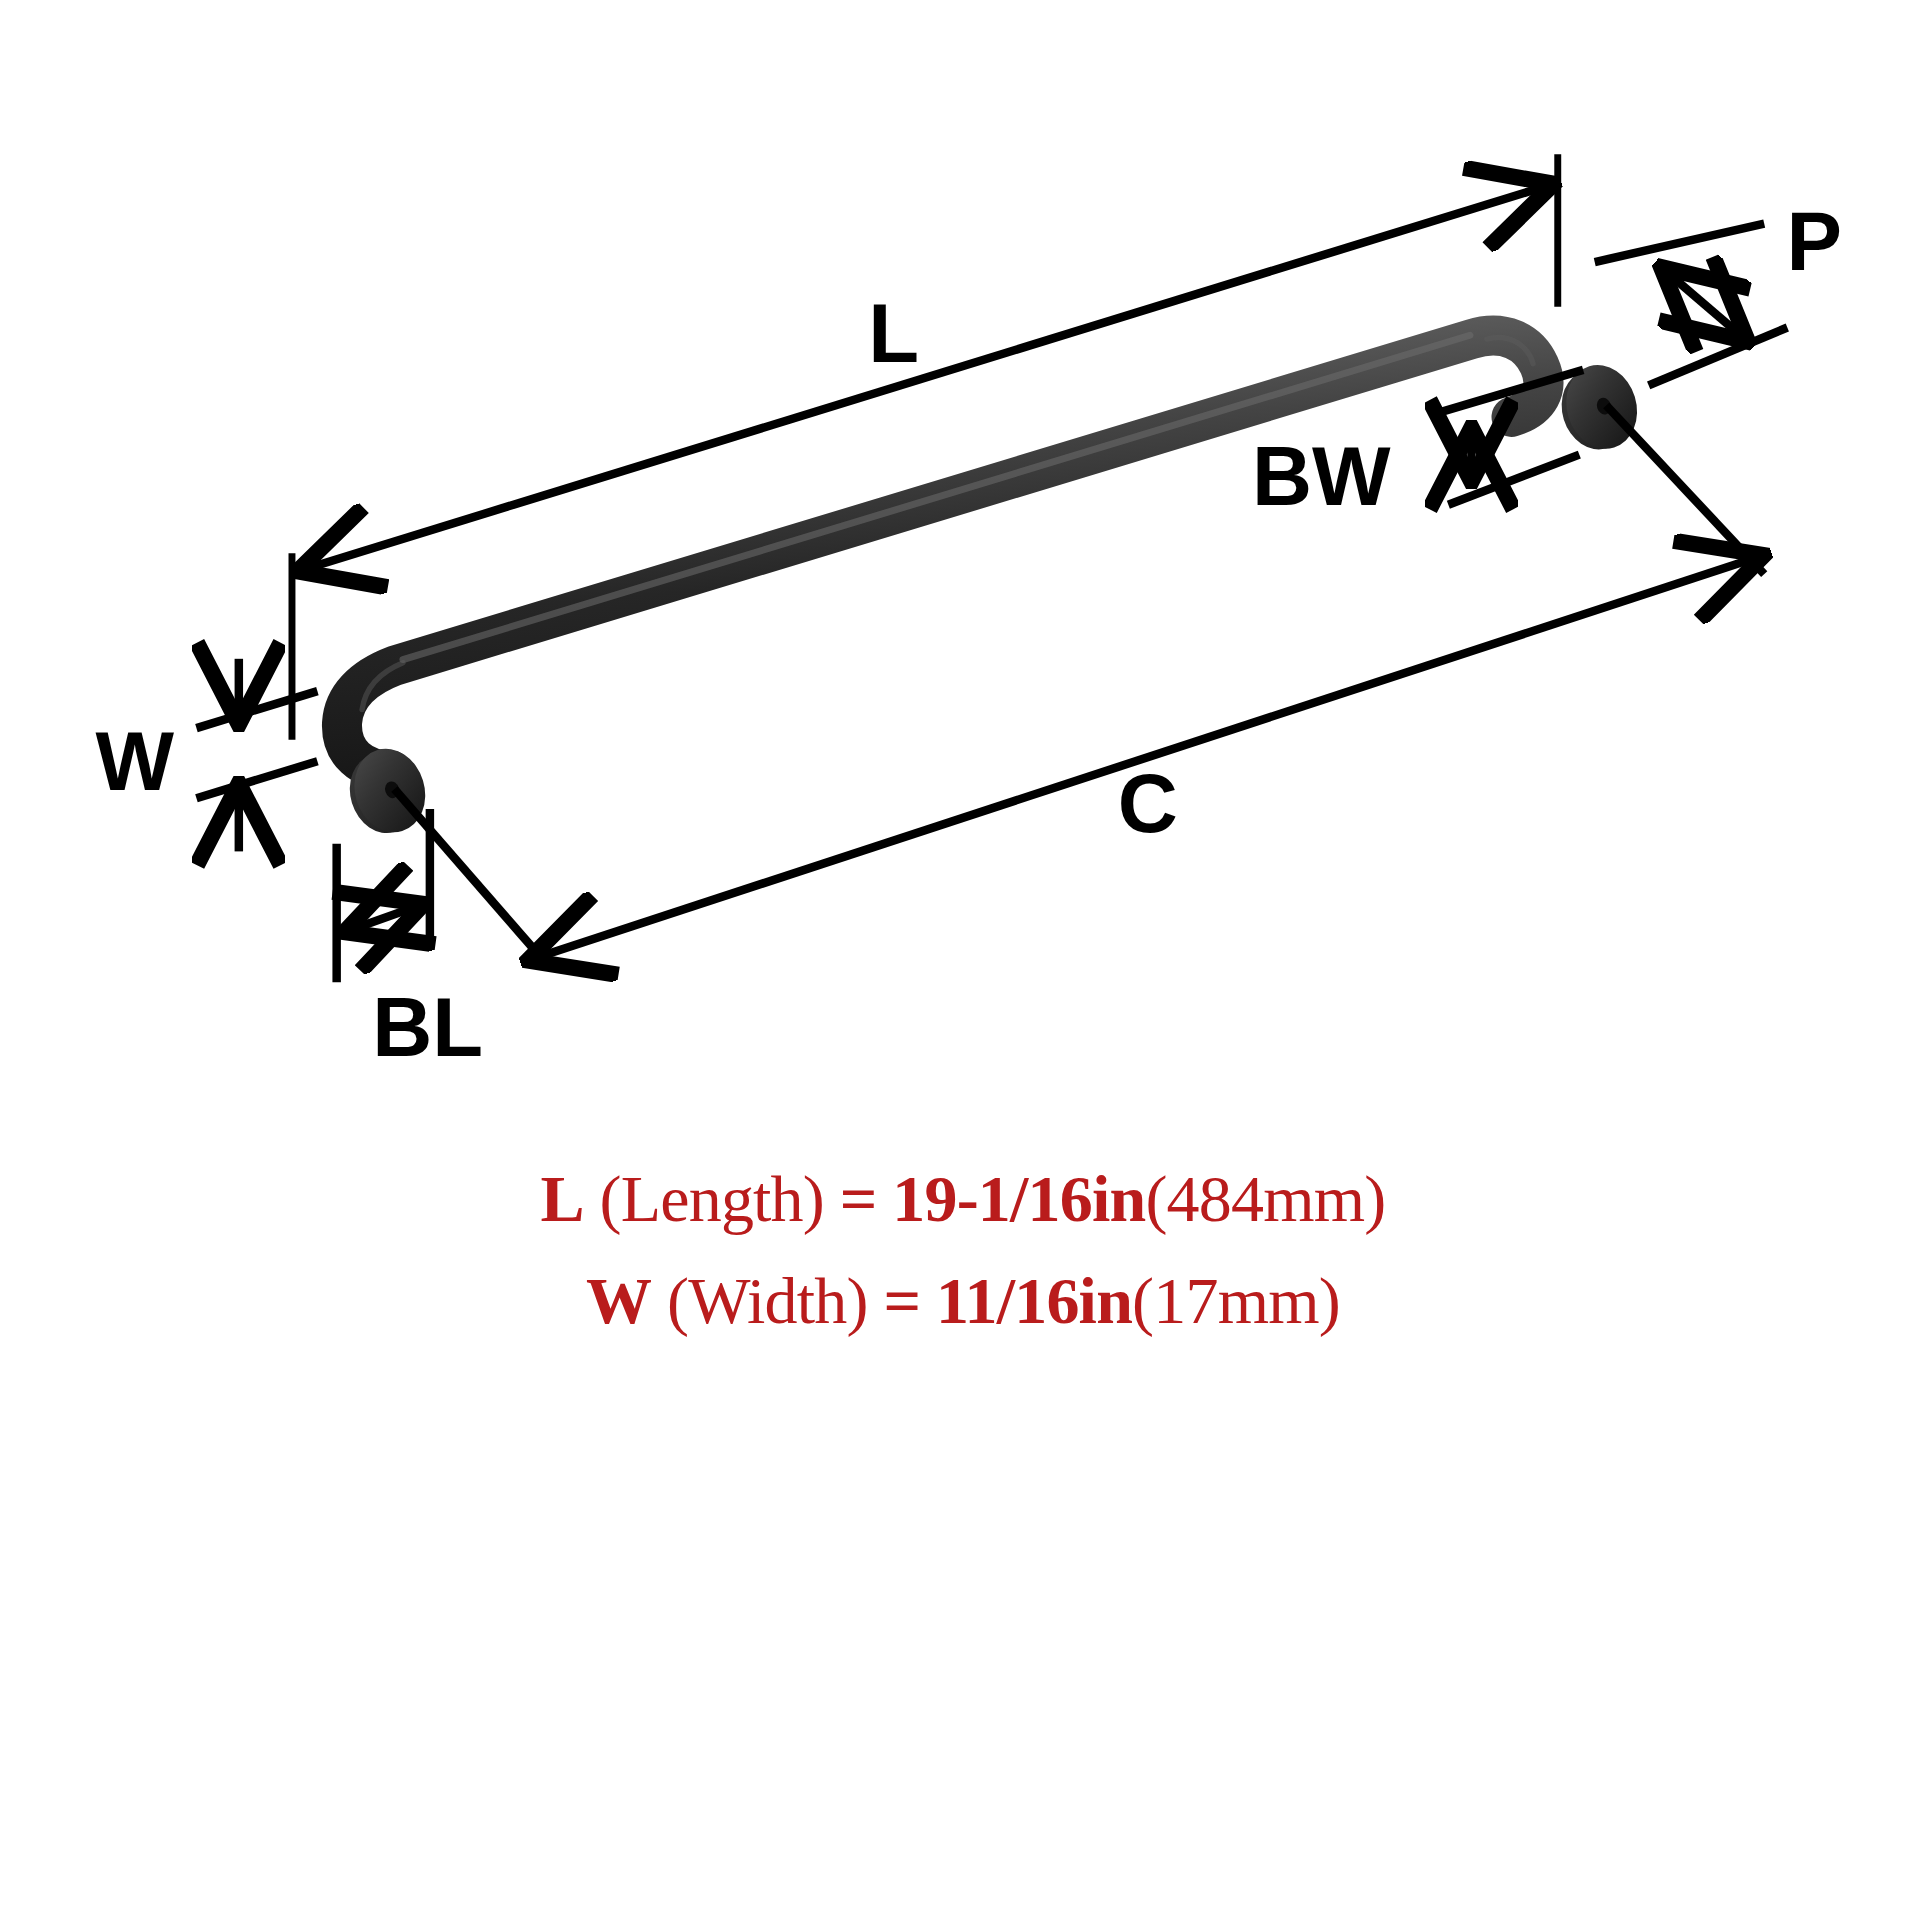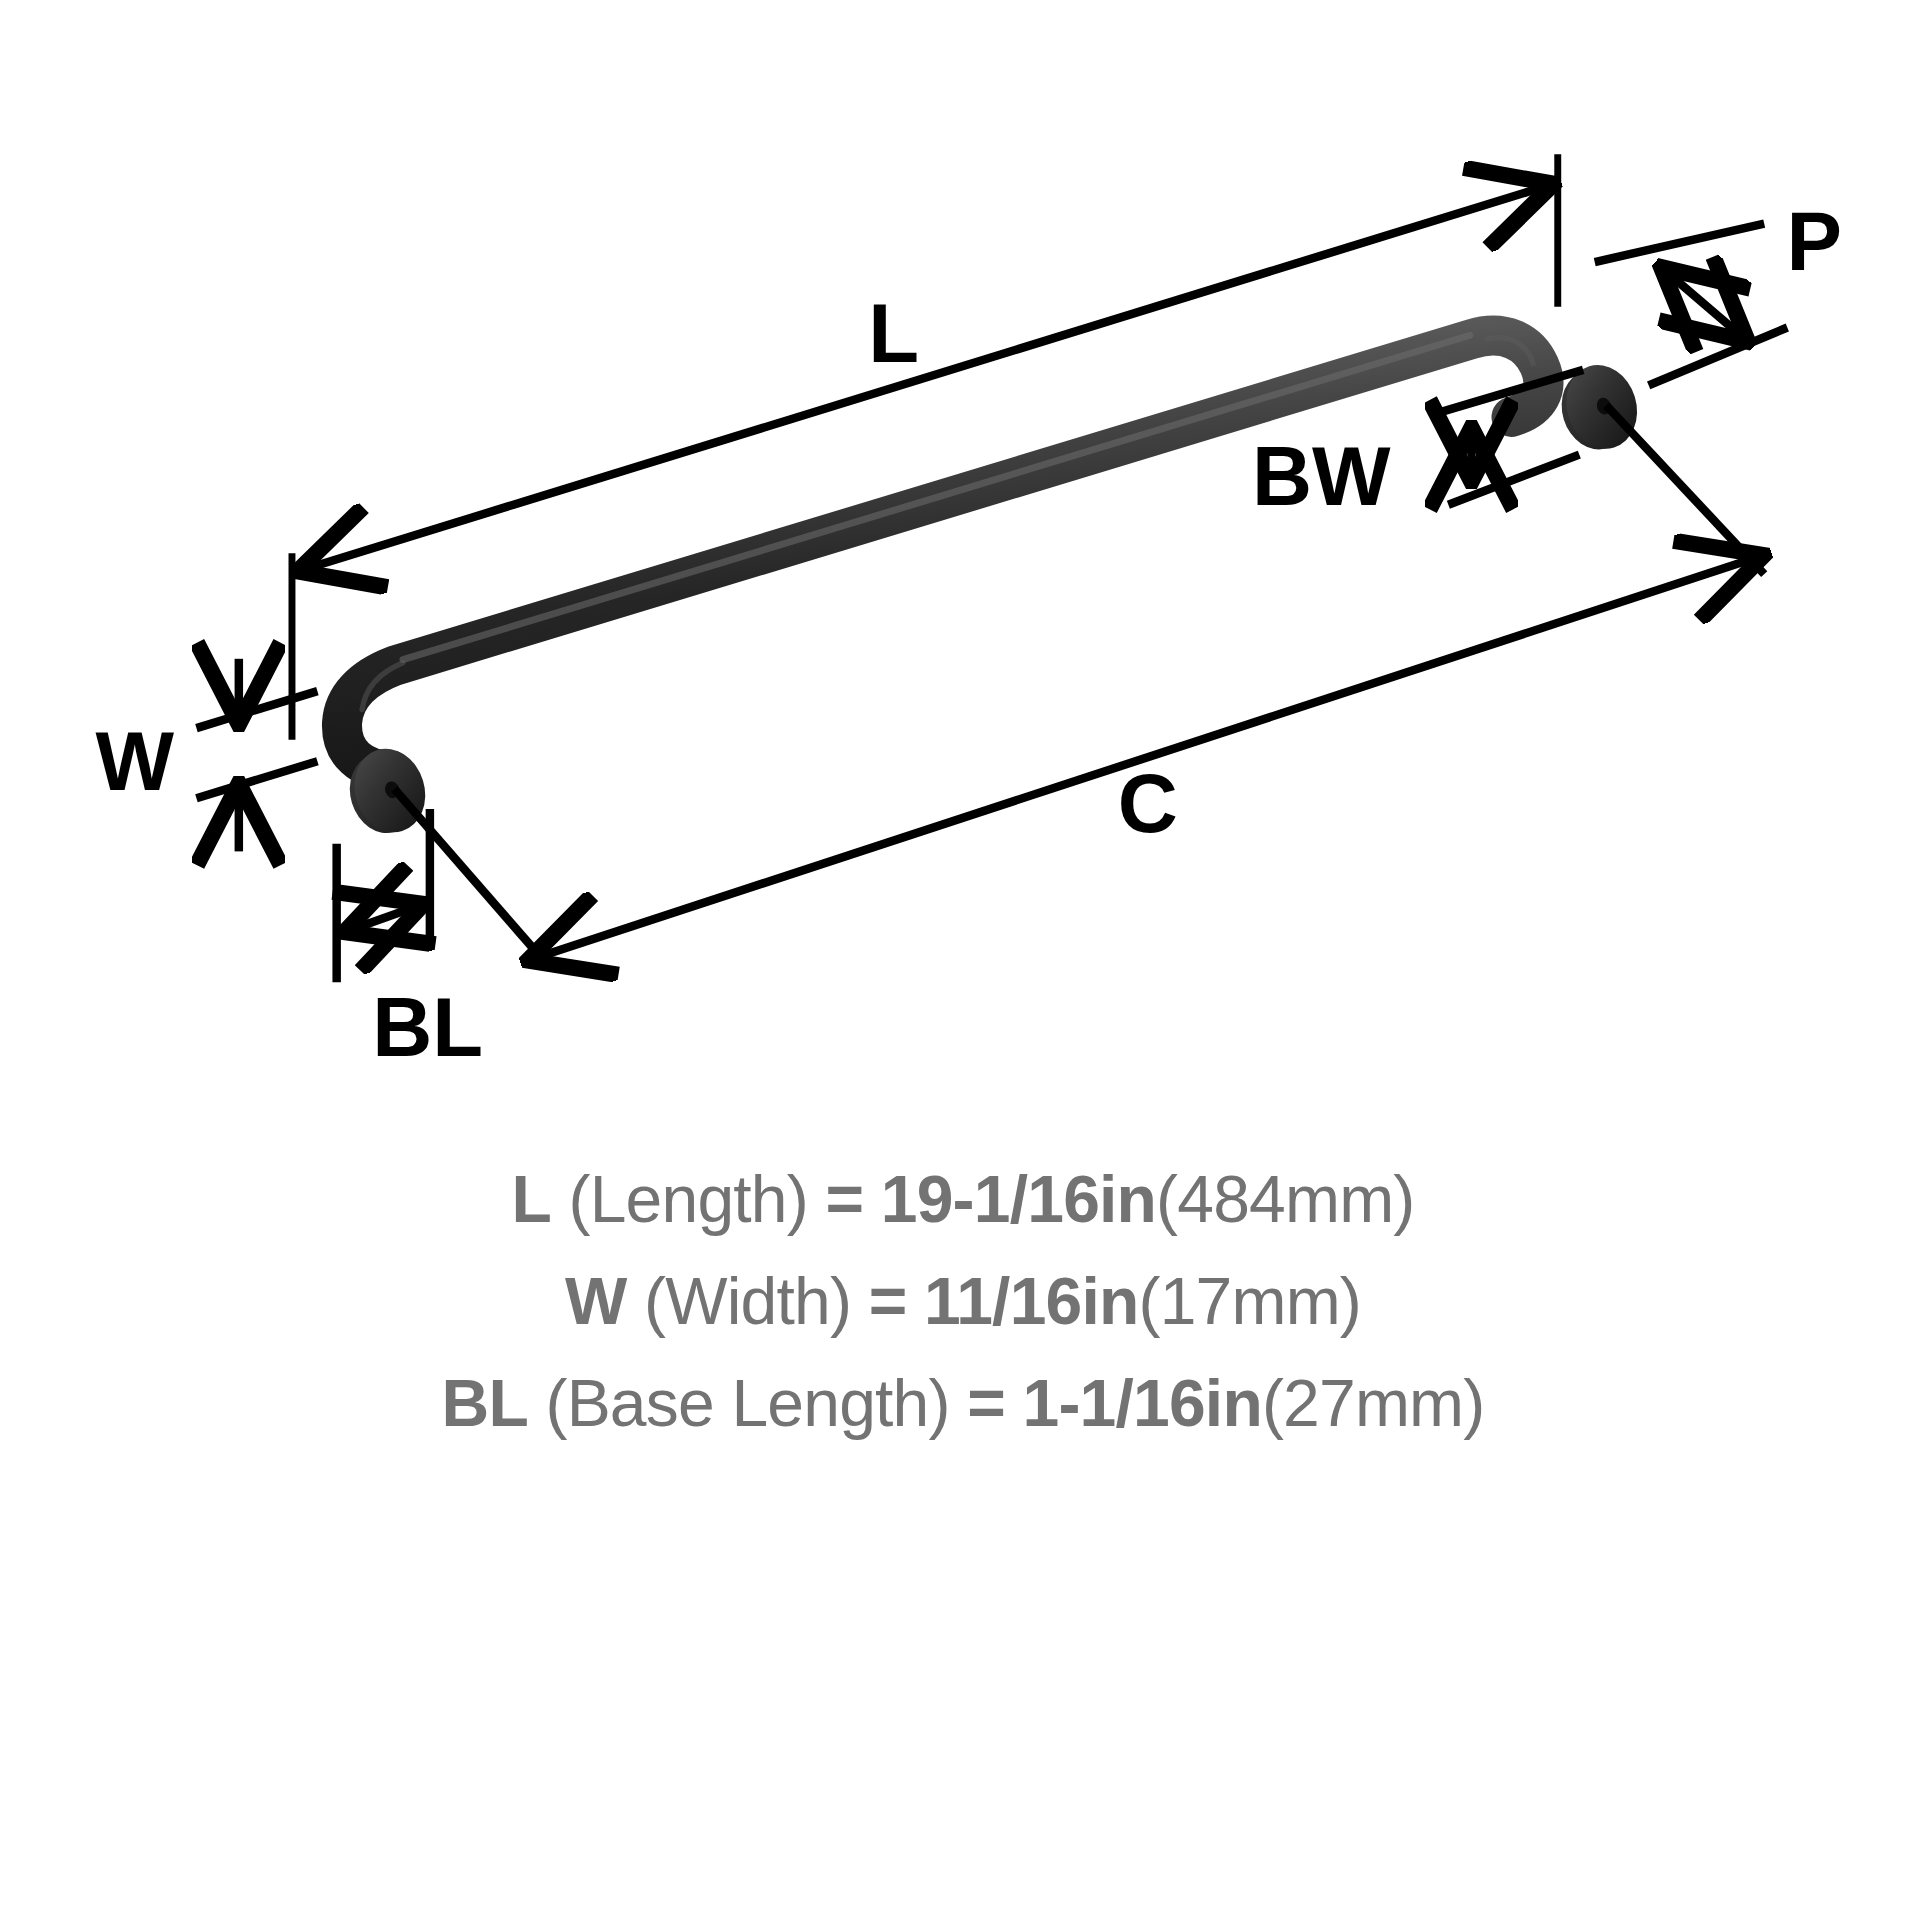--- a/index.html
+++ b/index.html
@@ -28,24 +28,24 @@
     fill: #000000;
   }
   #spec-list {
     position: absolute;
     left: 0;
     top: 1148px;
     width: 1926px;
     text-align: center;
   }
   .spec-row {
-    font-family: Liberation Sans, sans-serif;
+    font-family: Liberation Serif, serif;
     font-size: 66px;
     line-height: 102px;
-    color: #737373;
+    color: #b91c1c;
     white-space: nowrap;
     letter-spacing: -0.8px;
   }
   .spec-code {
     font-weight: bold;
   }
   .spec-name {
     font-weight: normal;
   }
   .spec-eq {
@@ -186,24 +186,18 @@
 
     <div class="spec-row">
       <span class="spec-code">W</span>
       <span class="spec-name">(Width)</span>
       <span class="spec-eq">=</span>
       <span class="spec-imperial">11/16in</span><span class="spec-metric">(17mm)</span>
     </div>
 
 
 
-    <div class="spec-row">
-      <span class="spec-code">BL</span>
-      <span class="spec-name">(Base Length)</span>
-      <span class="spec-eq">=</span>
-      <span class="spec-imperial">1-1/16in</span><span class="spec-metric">(27mm)</span>
-    </div>
 
 
   </div>
 
 </div>
 
 
 </body></html>

